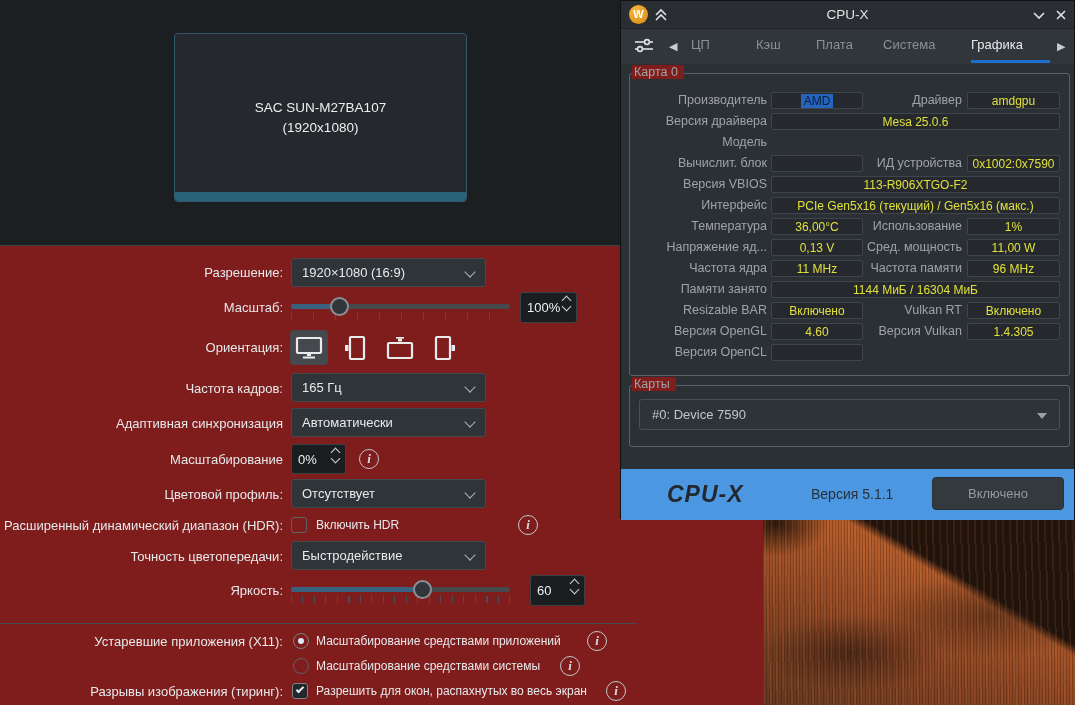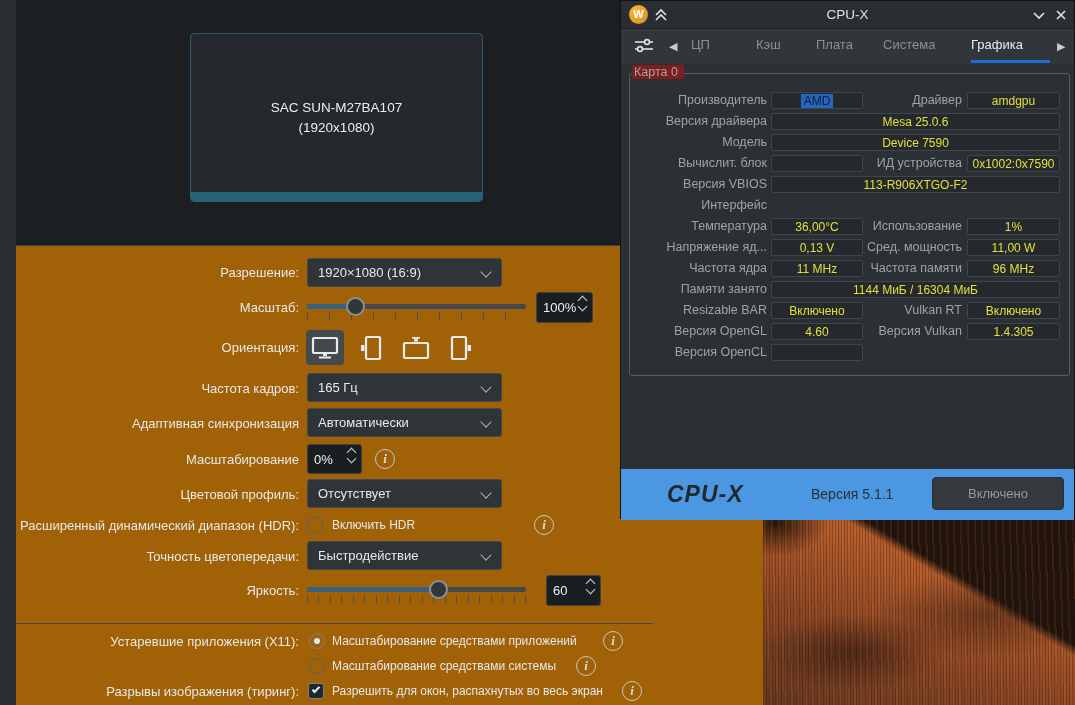--- a/index.html
+++ b/index.html
@@ -1,21 +1,21 @@
 <!DOCTYPE html>
 <html><head>
 <meta charset="utf-8">
 <style>
   * { margin:0; padding:0; box-sizing:border-box; }
   html,body { background:#17191c; }
   body { font-family:"Liberation Sans", sans-serif; }
   #screen { position:relative; width:1075px; height:705px; overflow:hidden; background:#2a2e33; }
 
   
-  #settings-panel { position:absolute; left:16px; top:0; width:763px; height:705px; background:#a16207; }
+  #settings-panel { position:absolute; left:0; top:0; width:763px; height:705px; background:#7f1d1d; }
   #preview-area { position:absolute; left:0; top:0; width:763px; height:246px; background:#1c1f22; border-bottom:1px solid #3b4045; }
   #monitor-box { position:absolute; left:174px; top:33px; width:293px; height:169px; background:#25282c; border:1px solid #33596e; border-radius:4px; overflow:hidden; display:flex; flex-direction:column; align-items:center; justify-content:center; }
   #monitor-box .mon-line { color:#eceeef; font-size:13.5px; line-height:20px; }
   #monitor-bar { position:absolute; left:0; bottom:0; width:100%; height:9px; background:#296379; }
 
   .form-label { position:absolute; left:0; width:283px; text-align:right; color:#e6e8ea; font-size:13px; }
   .combo { position:absolute; left:291px; width:195px; height:29px; background:#2f3438; border:1px solid #45494e; border-radius:3px; color:#e8eaec; font-size:13px; display:flex; align-items:center; padding:0 28px 0 10px; }
   .chev-down { width:8px; height:8px; border-left:1.5px solid #aeb2b6; border-bottom:1.5px solid #aeb2b6; transform:rotate(-45deg); position:absolute; right:11px; top:9px; }
   .spinbox { position:absolute; background:#1b1e21; border:1px solid #3c4146; border-radius:3px; color:#eef0f1; font-size:13px; display:flex; align-items:center; padding:0 6px; }
   .spin-arrows { position:absolute; right:6px; top:4px; display:flex; flex-direction:column; gap:3px; }
@@ -273,23 +273,20 @@
 
       <div class="grow" style="top:39px">
         <span class="glab l1">Версия драйвера</span>
         <div class="gf fw">
             <span>Mesa 25.0.6</span>
           </div>
       </div>
 
       <div class="grow" style="top:60px">
         <span class="glab l1">Модель</span>
-        <div class="gf fw">
-            <span>Device 7590</span>
-          </div>
       </div>
 
       <div class="grow" style="top:81px">
         <span class="glab l1">Вычислит. блок</span>
         <div class="gf f1">
             <span></span>
           </div>
         <span class="glab l2">ИД устройства</span>
         <div class="gf f2">
             <span>0x1002:0x7590</span>
@@ -298,20 +295,23 @@
 
       <div class="grow" style="top:102px">
         <span class="glab l1">Версия VBIOS</span>
         <div class="gf fw">
             <span>113-R906XTGO-F2</span>
           </div>
       </div>
 
       <div class="grow" style="top:123px">
         <span class="glab l1">Интерфейс</span>
+        <div class="gf fw">
+            <span>PCIe Gen5x16 (текущий) / Gen5x16 (макс.)</span>
+          </div>
       </div>
 
       <div class="grow" style="top:144px">
         <span class="glab l1">Температура</span>
         <div class="gf f1">
             <span>36,00°C</span>
           </div>
         <span class="glab l2">Использование</span>
         <div class="gf f2">
             <span>1%</span>
@@ -370,20 +370,27 @@
       </div>
 
       <div class="grow" style="top:270px">
         <span class="glab l1">Версия OpenCL</span>
         <div class="gf f1">
             <span></span>
           </div>
       </div>
     </div>
 
+    <div class="groupbox" style="top:384px; height:62px">
+      <span class="group-title">Карты</span>
+      <div id="cards-combo">
+        <span>#0: Device 7590</span>
+        <span class="tri"></span>
+      </div>
+    </div>
 
     <div id="cpux-footer">
       <div id="cpux-logo">CPU-X</div>
       <div id="cpux-version">Версия 5.1.1</div>
       <div id="close-btn">Включено</div>
     </div>
   </div>
 
 </div>
 

